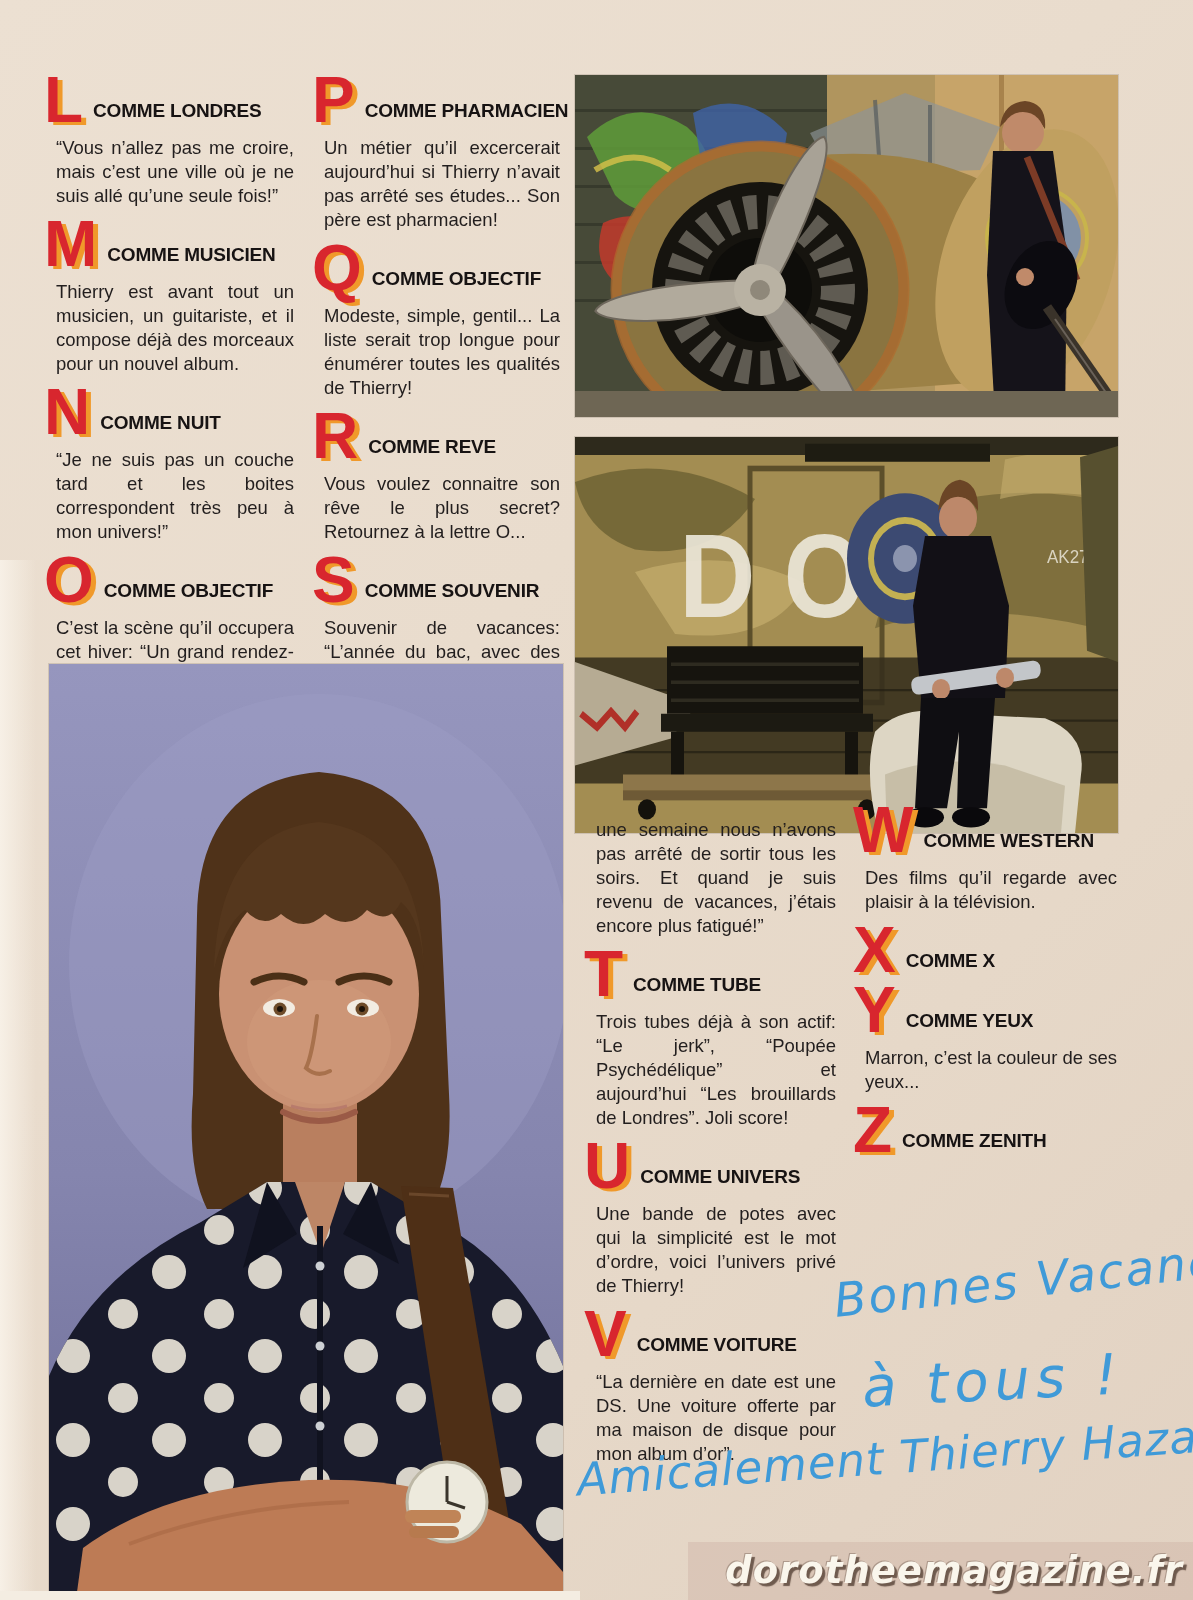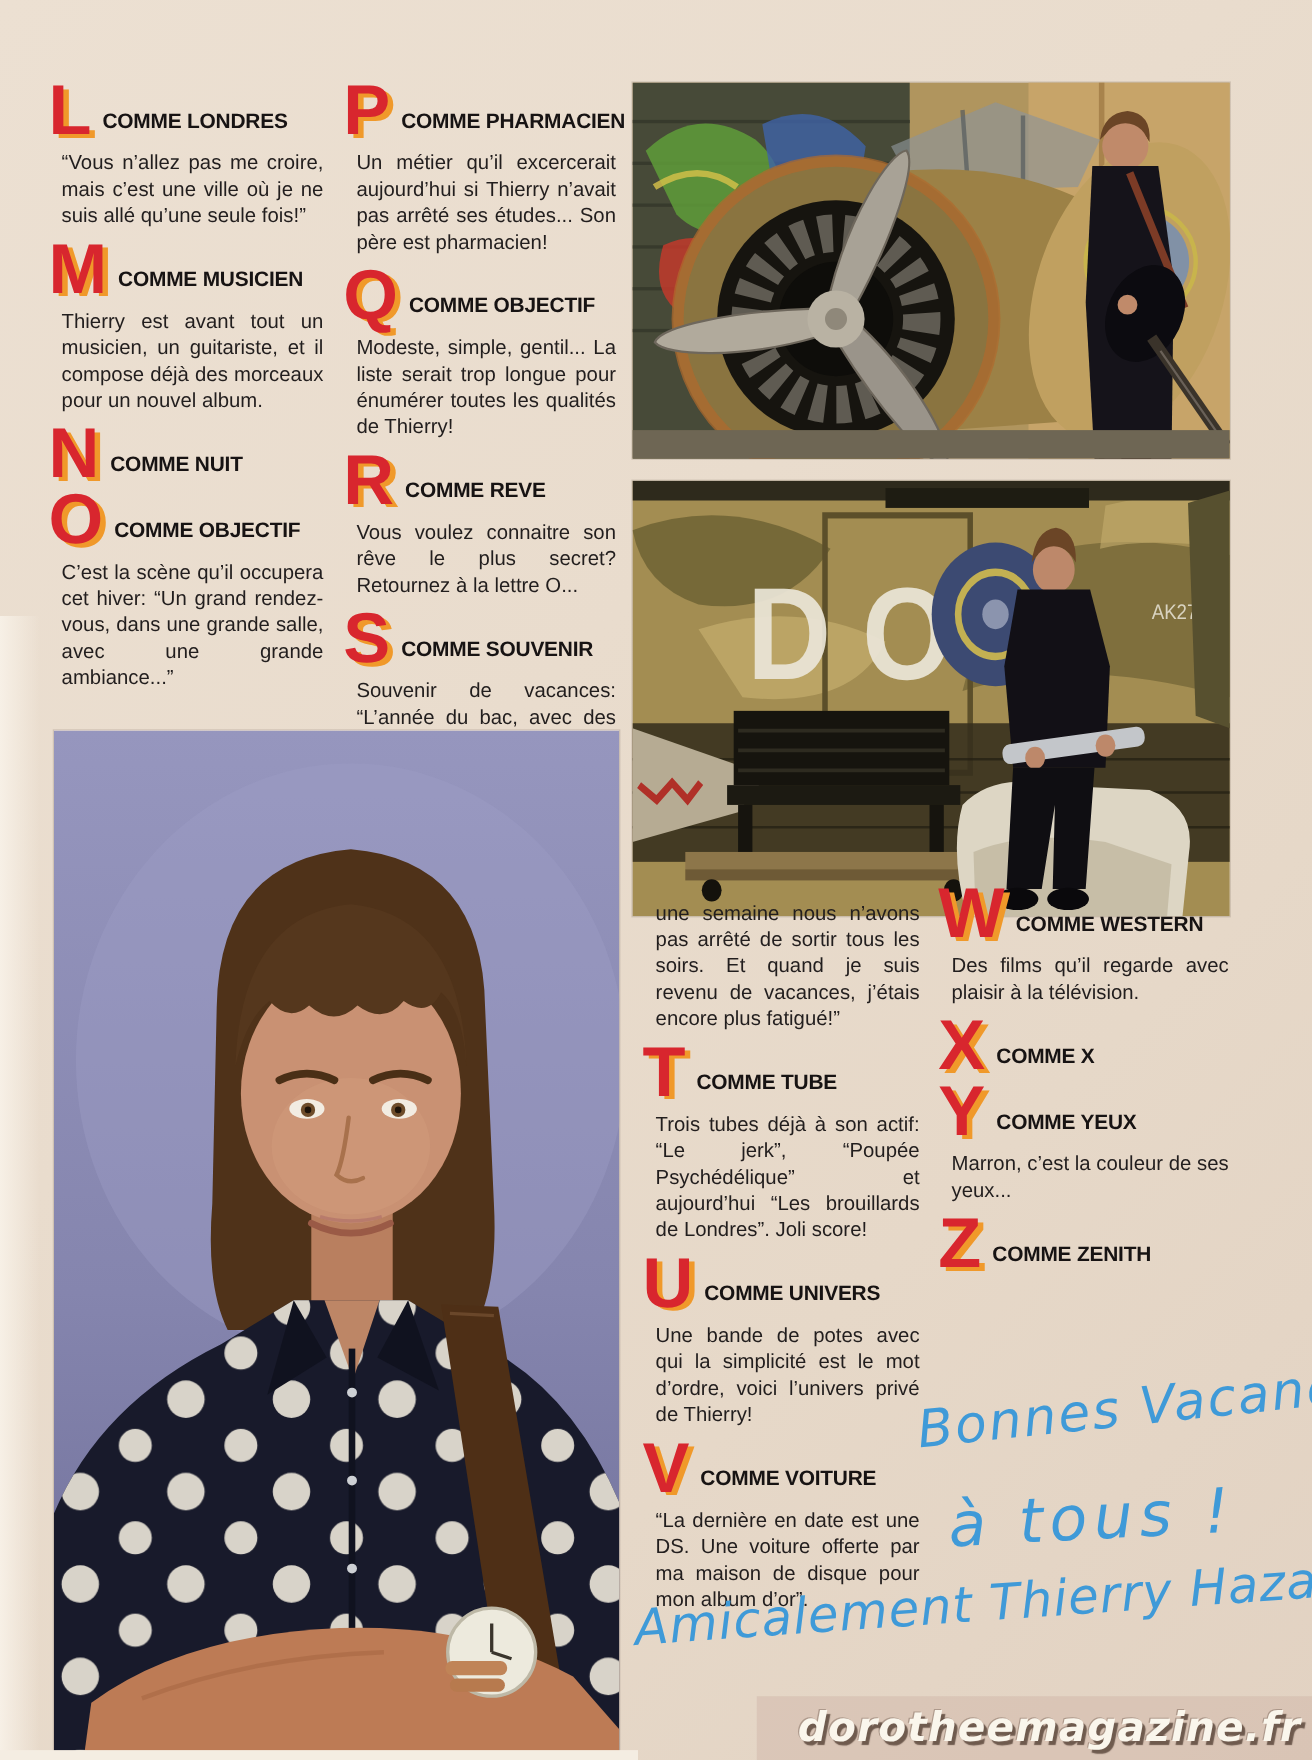--- a/index.html
+++ b/index.html
@@ -61,20 +61,21 @@
         <span class="drop">M</span>
         <span class="etitle">COMME MUSICIEN</span>
       </div>
       <p class="ebody">Thierry est avant tout un musicien, un guitariste, et il compose déjà des morceaux pour un nouvel album.</p>
     </div>
     <div class="entry">
       <div class="ehead">
         <span class="drop">N</span>
         <span class="etitle">COMME NUIT</span>
       </div>
+      <p class="ebody">“Je ne suis pas un couche tard et les boites correspondent très peu à mon univers!”</p>
     </div>
     <div class="entry">
       <div class="ehead">
         <span class="drop">O</span>
         <span class="etitle">COMME OBJECTIF</span>
       </div>
       <p class="ebody">C’est la scène qu’il occupera cet hiver: “Un grand rendez-vous, dans une grande salle, avec une grande ambiance...”</p>
     </div>
   </div>
 

